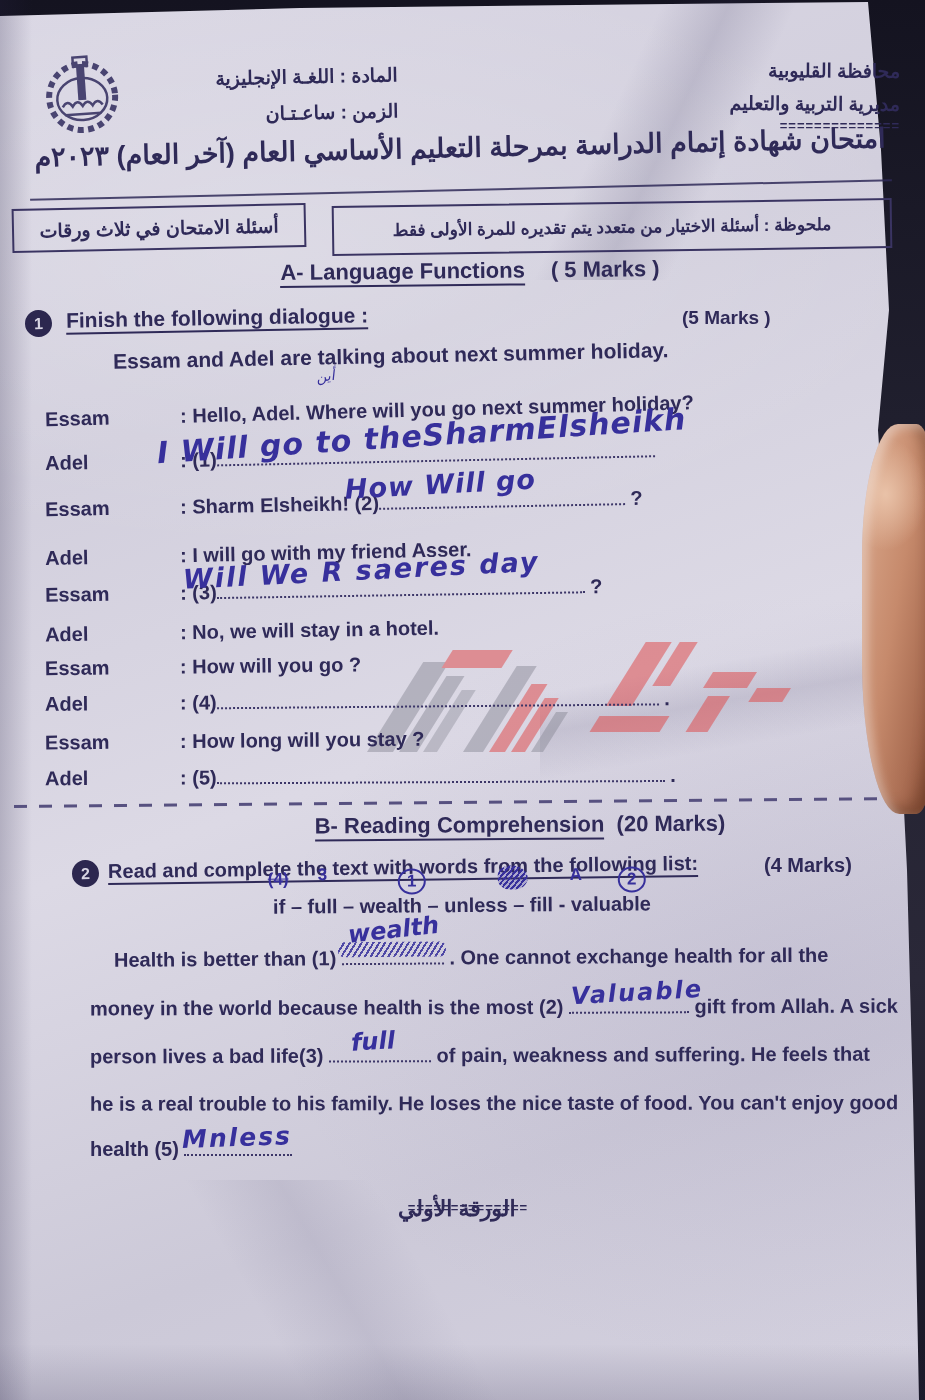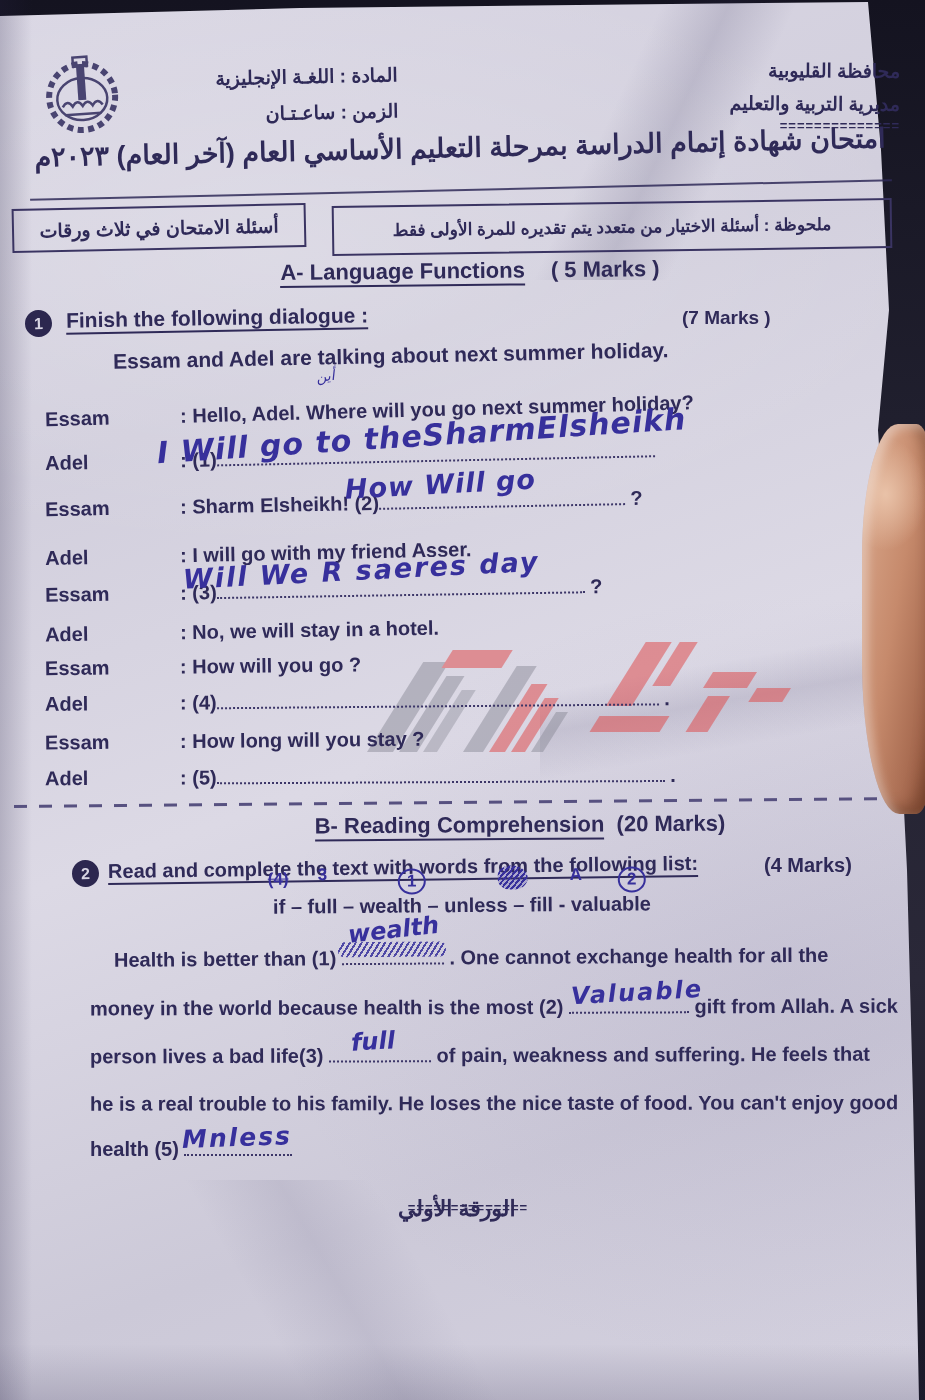--- a/index.html
+++ b/index.html
@@ -176,21 +176,21 @@
 <div id="title-rule"></div>
 
 <div class="t ar" id="left-box">أسئلة الامتحان في ثلاث ورقات</div>
 <div class="t ar" id="note-box">ملحوظة : أسئلة الاختيار من متعدد يتم تقديره للمرة الأولى فقط</div>
 
 <div class="t" id="secA">
   <span class="underln">A- Language Functions</span><span class="marks">( 5 Marks )</span>
 </div>
 <div class="badge" id="q1-badge">1</div>
 <div class="t" id="q1-title"><span class="underln">Finish the following dialogue :</span></div>
-<div class="t" id="q1-marks">(7 Marks )</div>
+<div class="t" id="q1-marks">(5 Marks )</div>
 <div class="t" id="q1-intro">Essam and Adel are talking about next summer holiday.</div>
 <div class="hw" id="where-note">أين</div>
 
 <div class="t dlg" id="r0">
   <span class="spk">Essam</span><span>: Hello, Adel. Where will you go next summer holiday?</span>
 </div>
 <div class="t dlg" id="r1">
   <span class="spk">Adel</span><span>: (1)</span><span class="dots" style="width:438px"></span>
   <span class="hw">I Will go to theSharmElsheikh</span>
 </div>

